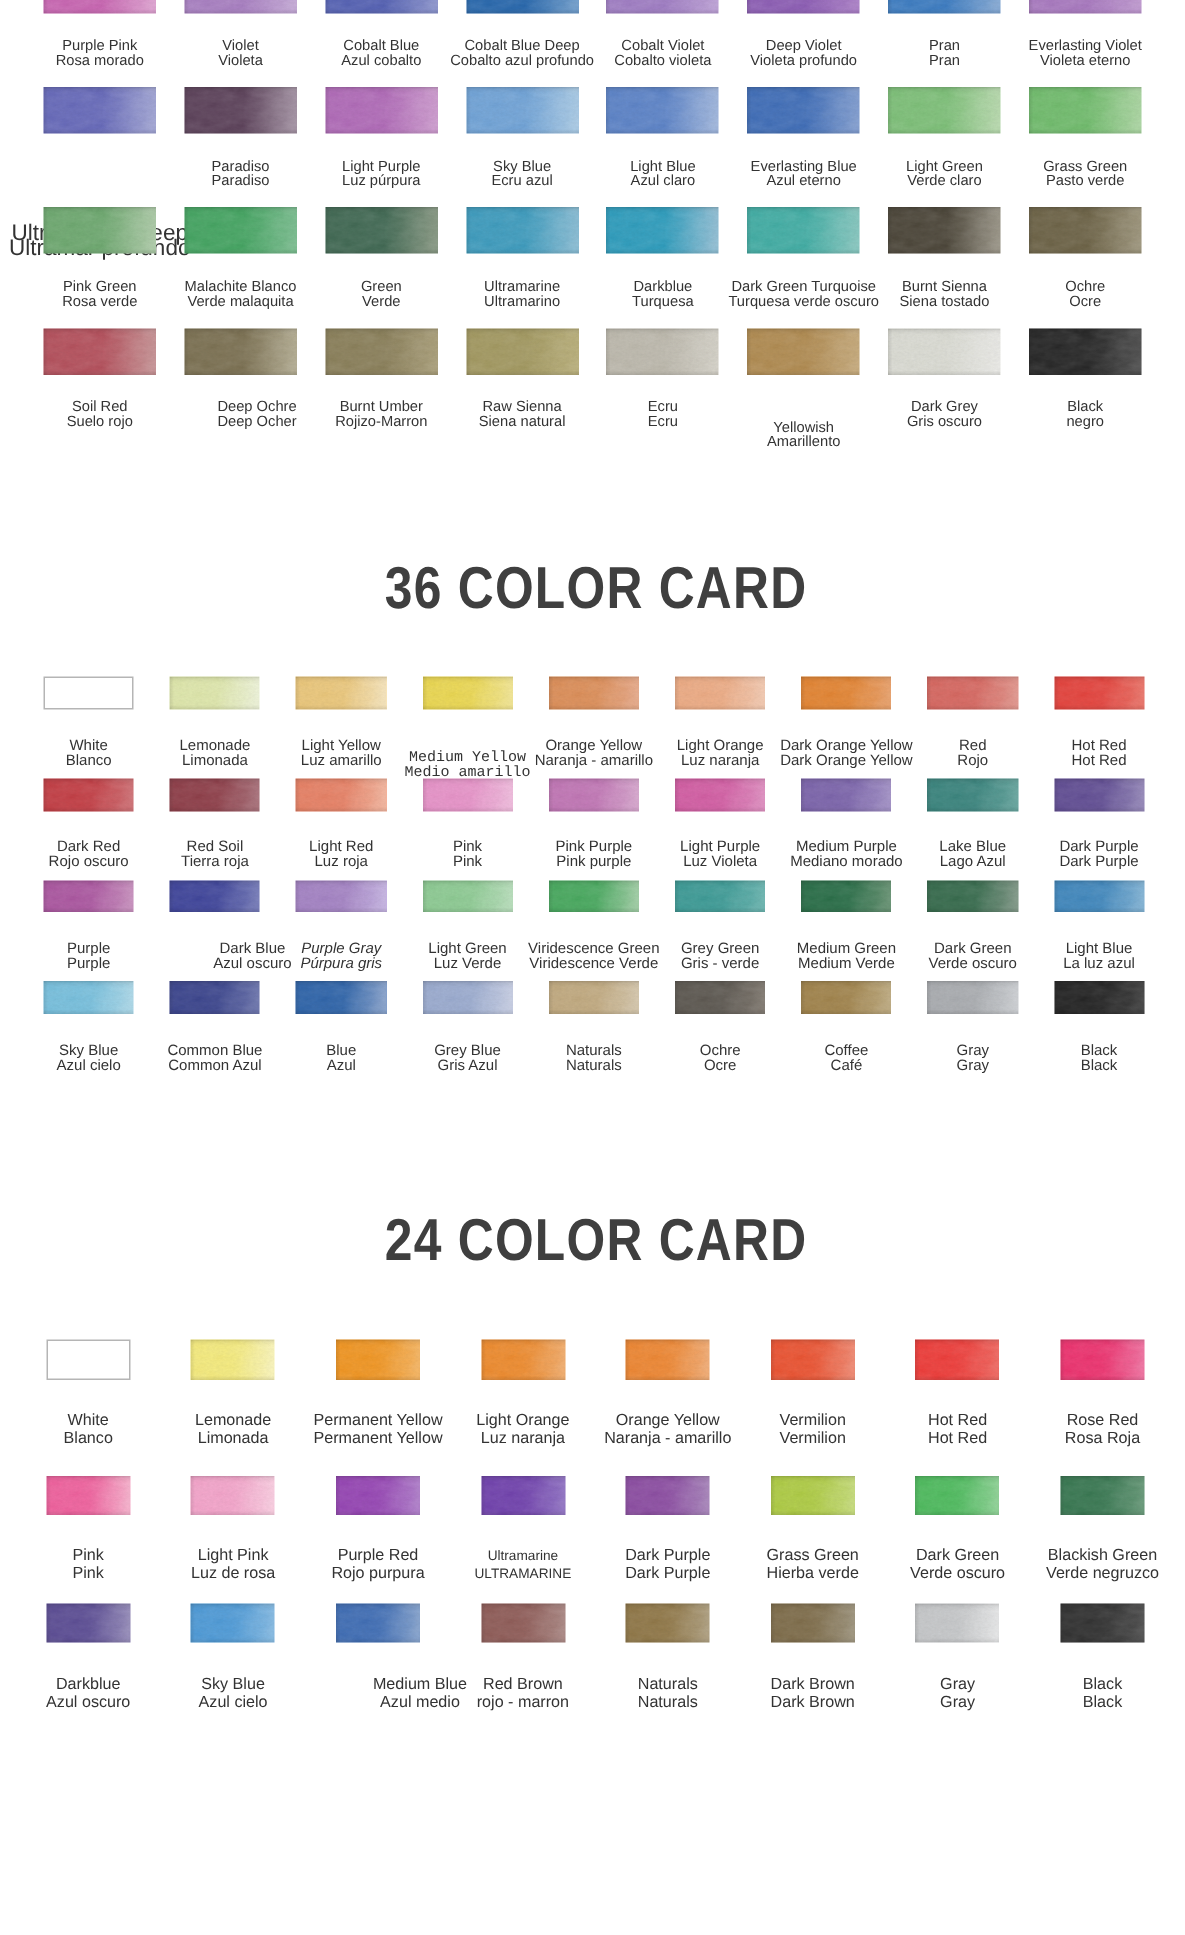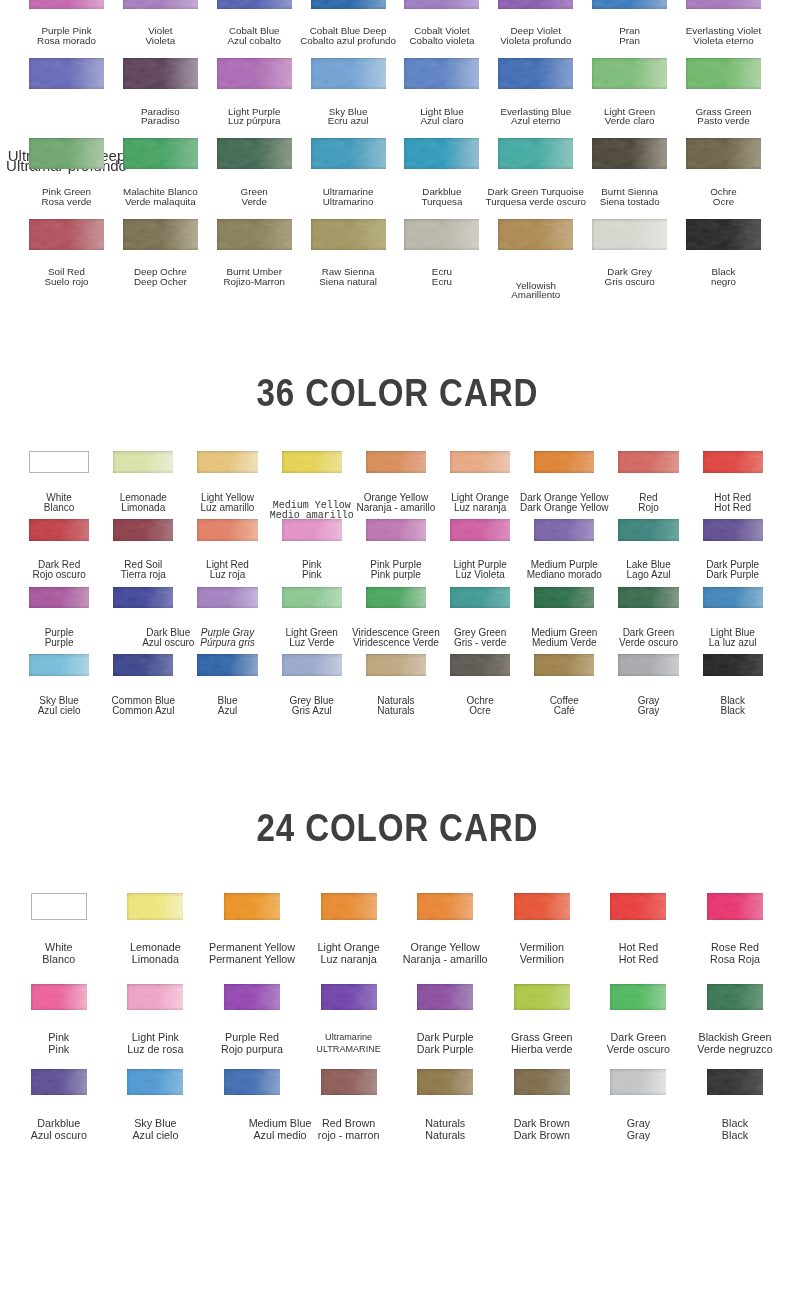--- a/index.html
+++ b/index.html
@@ -418,21 +418,21 @@
     <div class="cell" style="left: 122.857px; top: 218.8px; width: 75px;">
       <div class="sw" style="width: 75px; height: 31px; background: linear-gradient(93deg, rgb(122, 111, 80) 0%, rgb(122, 111, 80) 52%, rgb(176, 169, 142) 96%, rgb(176, 169, 142) 100%);">
         <svg class="tex n1" preserveAspectRatio="none">
           <rect width="100%" height="100%" filter="url(#wc-noise)"></rect>
         </svg>
         <svg class="tex n2" preserveAspectRatio="none">
           <rect width="100%" height="100%" filter="url(#wc-noise2)"></rect>
         </svg>
         <div class="edge"></div>
       </div>
-      <div class="lbl" style="top: 48.6949px; font-size: 9.8px; line-height: 9.5px;">
+      <div class="lbl" style="top: 48.6949px; font-size: 9.8px; line-height: 9.5px; margin-left: 11px;">
         <div>Deep Ochre</div>
         <div>Deep Ocher</div>
       </div>
     </div>
     <div class="cell" style="left: 216.714px; top: 218.8px; width: 75px;">
       <div class="sw" style="width: 75px; height: 31px; background: linear-gradient(93deg, rgb(137, 126, 88) 0%, rgb(137, 126, 88) 52%, rgb(167, 156, 118) 96%, rgb(167, 156, 118) 100%);">
         <svg class="tex n1" preserveAspectRatio="none">
           <rect width="100%" height="100%" filter="url(#wc-noise)"></rect>
         </svg>
         <svg class="tex n2" preserveAspectRatio="none">

